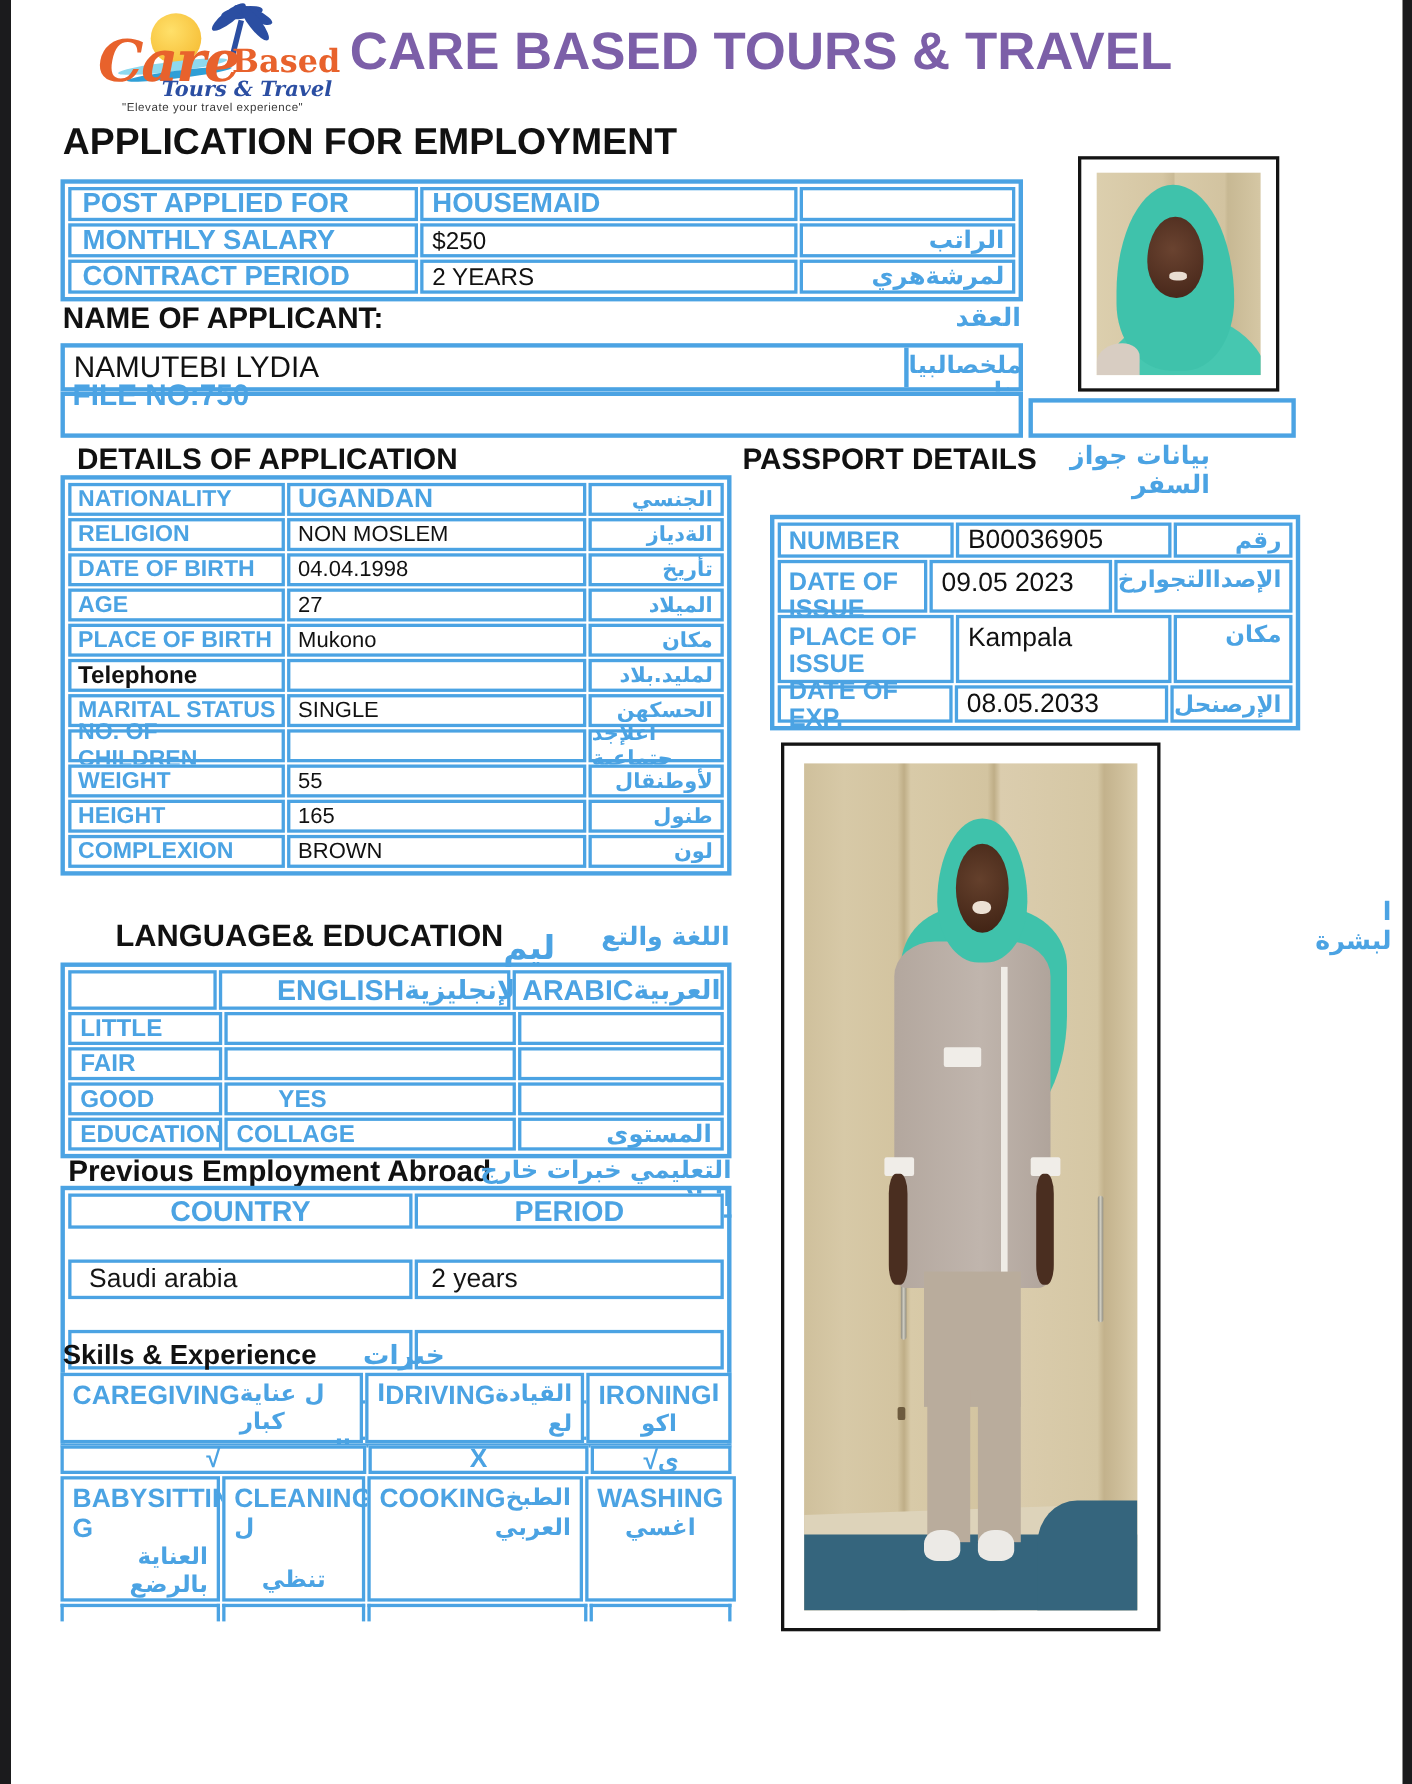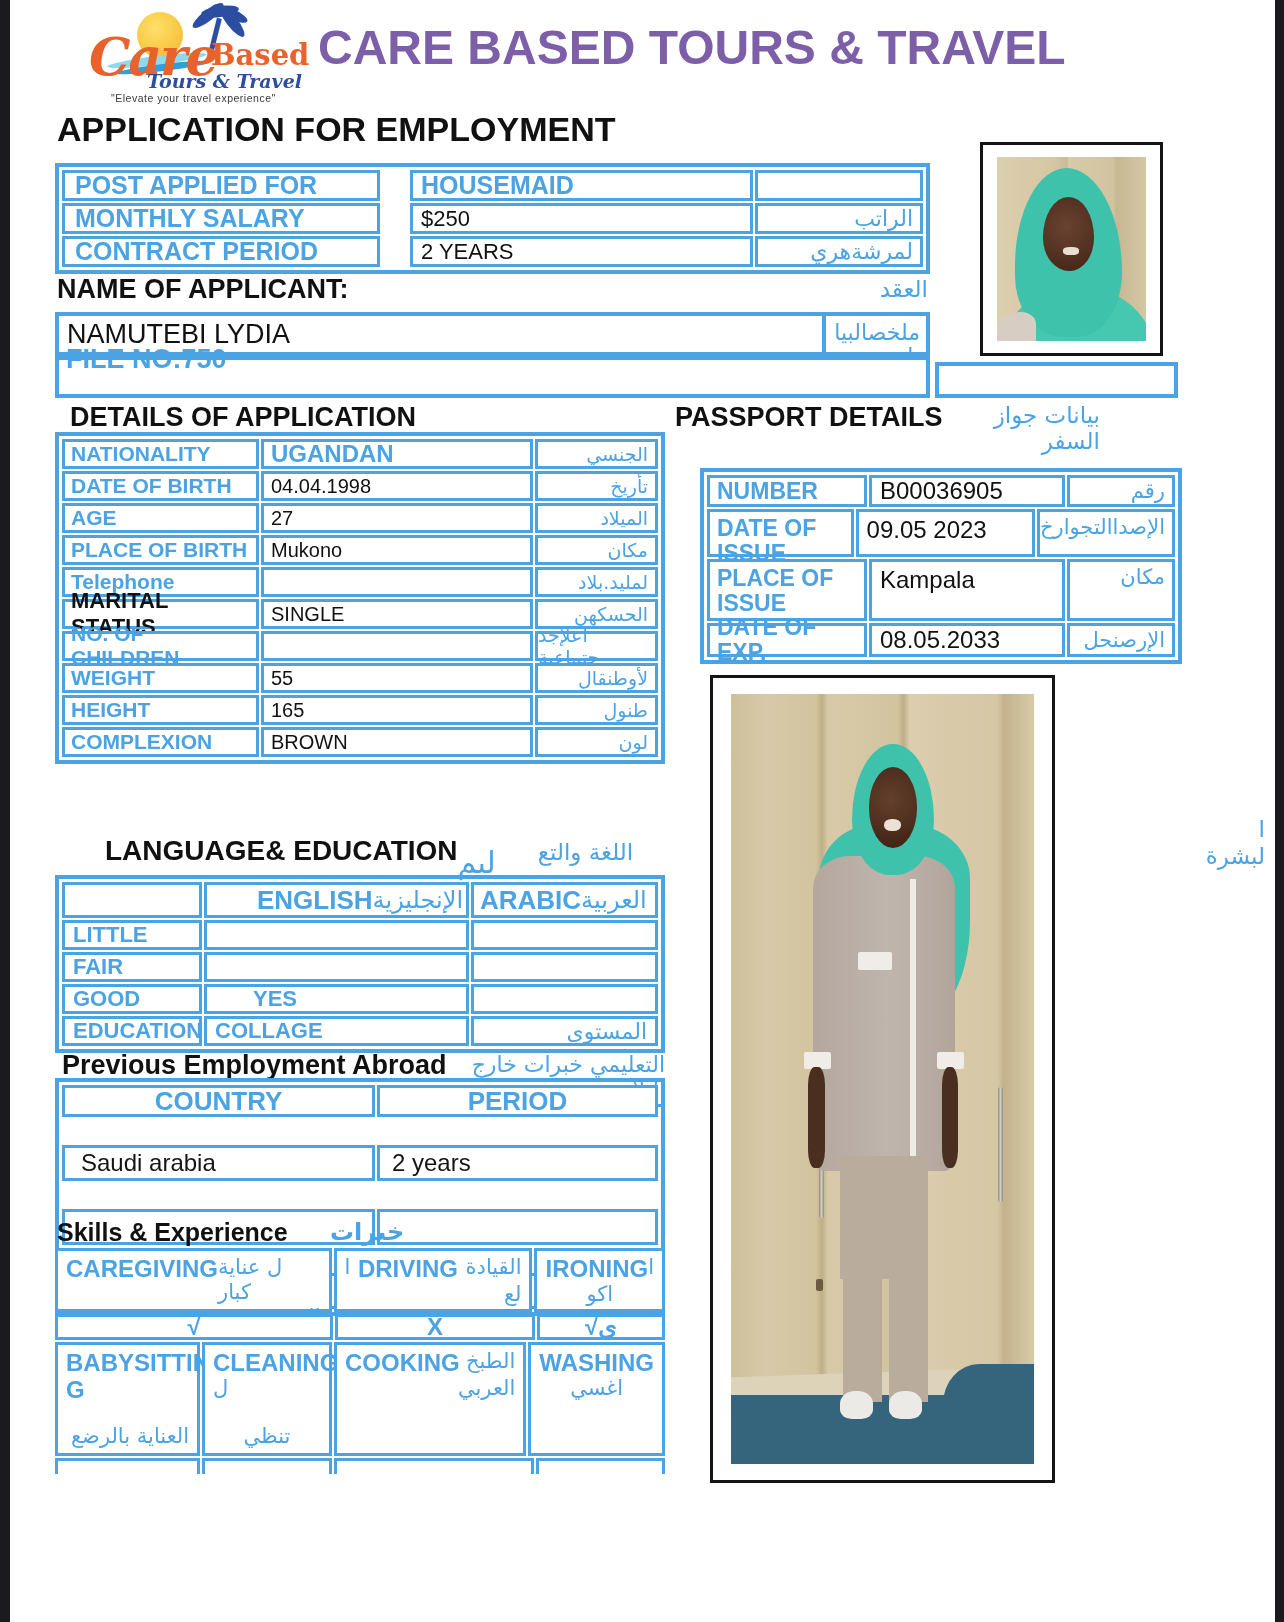--- a/index.html
+++ b/index.html
@@ -8,21 +8,21 @@
     --orange:#E8622C;
     --logoblue:#2B4EA2;
     --ink:#151515;
   }
   *{margin:0;padding:0;box-sizing:border-box;}
   html,body{background:#fff;}
   body{
     width:1284px;height:1622px;position:relative;overflow:hidden;
     font-family:"Liberation Sans",sans-serif;color:var(--ink);
   }
-  .ar{font-family:"DejaVu Sans",sans-serif;color:var(--blue);}
+  .ar{font-family:"DejaVu Sans",sans-serif;color:var(--blue);font-weight:bold;}
   .edge{position:absolute;top:0;height:1622px;background:#1b1b1d;z-index:50;}
   .edge.left{left:0;width:10px;}
   .edge.right{right:0;width:9px;}
 
   
   .logo{position:absolute;left:85px;top:4px;width:230px;height:96px;}
   .logo .sun{position:absolute;left:52px;top:8px;width:46px;height:46px;border-radius:50%;
     background:radial-gradient(circle at 40% 35%,#ffe06a,#f4b62a);}
   .logo .frond{position:absolute;width:38px;height:11px;background:var(--logoblue);border-radius:50%;}
   .logo .trunk{position:absolute;left:128px;top:14px;width:5px;height:32px;background:var(--logoblue);transform:rotate(14deg);}
@@ -45,21 +45,21 @@
   .trow{display:flex;gap:2px;}
   .tcell{border:3px solid var(--blue);display:flex;align-items:center;overflow:visible;background:#fff;}
   .lbl{color:var(--blue);font-weight:700;}
   .val{color:#111;}
   .arc{justify-content:flex-end;padding-right:7px;}
 
   
   .top-table{left:55px;top:163px;width:875px;}
   .top-table .tcell{height:31px;}
   .top-table .c1{width:318px;padding-left:10px;font-size:25px;}
-  .top-table .c2{width:343px;padding-left:8px;font-size:22px;margin-left:28px;}
+  .top-table .c2{width:343px;padding-left:8px;font-size:22px;}
   .top-table .c3{flex:1;font-size:22px;}
   .top-table .trow:nth-child(1) .c2{color:var(--blue);font-weight:700;font-size:25px;}
   .below-top{position:absolute;left:730px;top:276px;width:198px;text-align:right;font-size:23px;}
   .name-label{position:absolute;left:57px;top:274px;font-size:27px;font-weight:700;color:#111;}
 
   
   .headshot{position:absolute;left:980px;top:142px;width:183px;height:214px;border:3px solid #141414;
     background:#fff;padding:12px 14px;}
   .hs-photo{position:relative;width:100%;height:100%;overflow:hidden;
     background:linear-gradient(90deg,#dccfae 0%,#d5c6a3 40%,#c9ba96 47%,#d8caa8 48%,#d2c3a0 78%,#c7b893 80%,#d5c7a4 100%);}
@@ -245,20 +245,25 @@
 <div class="passport-ar ar">
   <span>بيانات جواز</span><br>
   <span>السفر</span>
 </div>
 
 <div class="tbl boxed details-table" id="details-rows">
   <div class="trow">
     <div class="tcell c1 lbl">NATIONALITY</div>
     <div class="tcell c2 val">UGANDAN</div>
     <div class="tcell c3 arc ar">الجنسي</div>
+  </div>
+  <div class="trow">
+    <div class="tcell c1 lbl">RELIGION</div>
+    <div class="tcell c2 val">NON MOSLEM</div>
+    <div class="tcell c3 arc ar">الةدياز</div>
   </div>
   <div class="trow">
     <div class="tcell c1 lbl">DATE OF BIRTH</div>
     <div class="tcell c2 val">04.04.1998</div>
     <div class="tcell c3 arc ar">تأريخ</div>
   </div>
   <div class="trow">
     <div class="tcell c1 lbl">AGE</div>
     <div class="tcell c2 val">27</div>
     <div class="tcell c3 arc ar">الميلاد</div>

